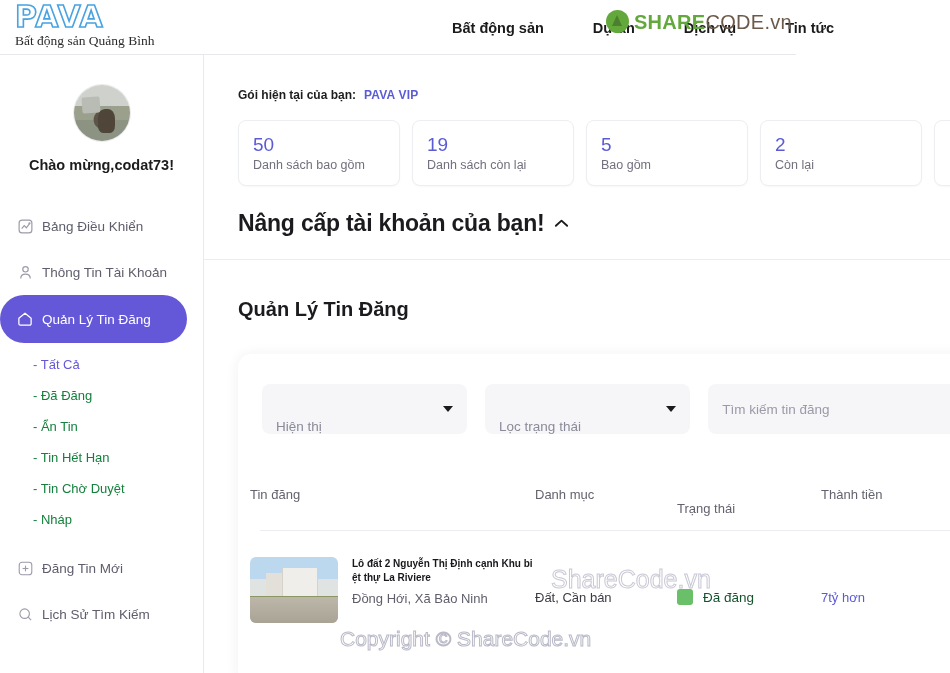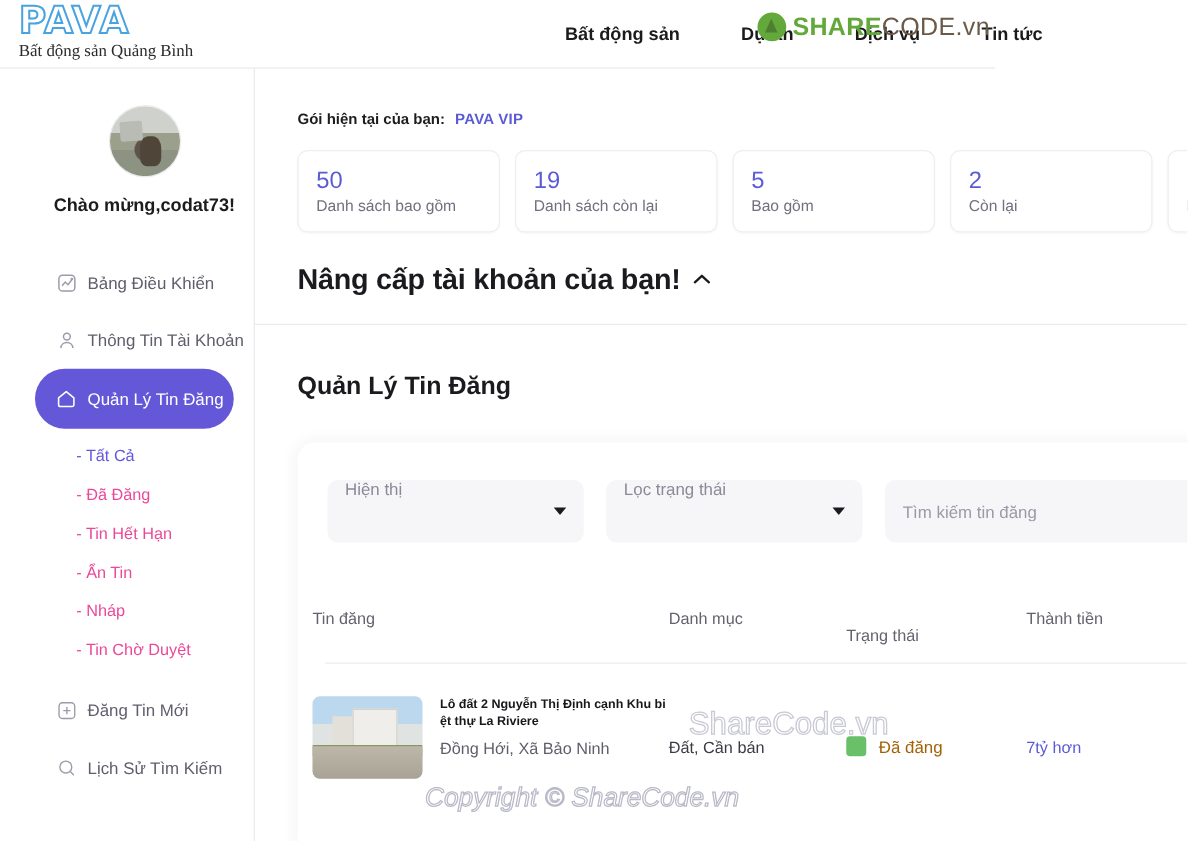--- a/index.html
+++ b/index.html
@@ -49,21 +49,21 @@
     border-left: 5.5px solid transparent; border-right: 5.5px solid transparent;
     border-bottom: 11px solid #4c7f2e;
   }
   .sc-text { font-size: 20px; font-weight: bold; letter-spacing: .3px; line-height: 1; }
   .sc-share { color: #63a83b; }
   .sc-code { color: #6b5a49; font-weight: normal; }
 
   
   .sidebar {
     position: absolute; left: 0; top: 55px; width: 204px; height: 618px;
-    background: #ffffff; border-right: 1px solid #e9e9ee; padding-left: 28px;
+    background: #ffffff; border-right: 1px solid #e9e9ee;
   }
   .avatar-wrap { margin-top: 30px; display: flex; justify-content: center; }
   .avatar {
     width: 56px; height: 56px; border-radius: 50%;
     background:
       radial-gradient(circle at 52% 62%, #5d5348 0 9px, transparent 10px),
       linear-gradient(#cfd2cc 0 38%, #9aa08c 38% 62%, #8d9382 62% 100%);
     box-shadow: 0 0 0 1px #ebebee;
     overflow: hidden; position: relative;
   }
@@ -90,21 +90,21 @@
   }
   .menu-item .mi-label { font-size: 13.5px; color: #5e5e6d; }
   .menu-item.active {
     background: #6558d8; margin-right: 16px;
     border-radius: 26px; height: 48px;
   }
   .menu-item.active .mi-ico { color: #ffffff; }
   .menu-item.active .mi-label { color: #ffffff; font-weight: normal; }
   .submenu { margin-top: 6px; }
   .sub-item {
-    font-size: 13px; color: #ec4899; padding: 8px 0 8px 33px; cursor: pointer;
+    font-size: 13px; color: #15803d; padding: 8px 0 8px 33px; cursor: pointer;
   }
   .sub-item.sel { color: #6558d8; }
   .menu-lower { margin-top: 10px; }
   .menu-lower .menu-item { height: 46px; }
 
   
   .main {
     position: absolute; left: 204px; top: 55px;
     width: 746px; height: 618px; background: #ffffff; overflow: hidden;
   }
@@ -134,21 +134,21 @@
 
   .card {
     margin: 33px 0 0 34px; width: 760px; min-height: 330px;
     background: #ffffff; border-radius: 14px;
     box-shadow: 0 1px 14px rgba(40,40,80,.07);
     padding: 30px 0 0 0;
   }
   .filters { display: flex; gap: 18px; padding-left: 24px; }
   .select {
     width: 212px; height: 50px; background: #f6f6f8; border-radius: 8px;
-    display: flex; align-items: flex-start; padding: 0 14px;
+    display: flex; align-items: flex-end; padding: 0 14px;
     font-size: 13.5px; color: #8a8a99; cursor: pointer; position: relative;
   }
   .select .sel-caret {
     position: absolute; right: 14px; top: 50%; transform: translateY(-50%);
     width: 0; height: 0;
     border-left: 5px solid transparent; border-right: 5px solid transparent;
     border-top: 6px solid #1b1b1f;
   }
   .search {
     width: 300px; height: 50px; background: #f6f6f8; border-radius: 8px;
@@ -203,33 +203,33 @@
   .row-sub { font-size: 13px; color: #5f5f6c; margin-top: 7px; }
   .row-cat {
     width: 142px; flex: 0 0 142px; font-size: 13px; color: #3b3b44;
     align-self: center; margin-top: 14px;
   }
   .row-status {
     width: 144px; flex: 0 0 144px; display: flex; align-items: center; gap: 10px;
     margin-top: 14px;
   }
   .status-dot { width: 16px; height: 16px; border-radius: 3px; background: #6abf69; flex: 0 0 16px; }
-  .status-txt { font-size: 13.5px; color: #a16207; }
+  .status-txt { font-size: 13.5px; color: #14532d; }
   .row-price {
     width: 140px; flex: 0 0 140px; font-size: 13px; color: #5b5bd6; margin-top: 14px;
   }
 
   
   .wm {
     position: absolute; pointer-events: none; white-space: nowrap;
     color: transparent; -webkit-text-stroke: 1px #c9c9d6;
     font-family: "Liberation Sans", sans-serif;
   }
   .wm-row { left: 551px; top: 565px; font-size: 25px; -webkit-text-stroke: 1px #c9c9d6; }
-  .wm-copy { left: 340px; top: 627px; font-size: 21px; font-style: italic; -webkit-text-stroke: 1px #b9b9c8; }
+  .wm-copy { left: 340px; top: 627px; font-size: 21px; -webkit-text-stroke: 1px #b9b9c8; }
 </style>
 </head>
 <body>
 
 <div id="root">
 
   <div class="topbar">
     <div class="brand">
       <div class="brand-logo">PAVA</div>
       <div class="brand-sub">Bất động sản Quảng Bình</div>
@@ -282,24 +282,24 @@
           <svg width="18" height="18" viewBox="0 0 20 20" fill="none" stroke="currentColor" stroke-width="1.4" stroke-linejoin="round">
             <path d="M3.2 9.2 10 3.6l6.8 5.6v6.1a1.6 1.6 0 0 1-1.6 1.6H4.8a1.6 1.6 0 0 1-1.6-1.6z"></path>
           </svg>
         </span>
         <span class="mi-label">Quản Lý Tin Đăng</span>
       </div>
 
       <div class="submenu">
         <div class="sub-item sel">- Tất Cả</div>
         <div class="sub-item">- Đã Đăng</div>
+        <div class="sub-item">- Ẩn Tin</div>
         <div class="sub-item">- Tin Hết Hạn</div>
-        <div class="sub-item">- Ẩn Tin</div>
+        <div class="sub-item">- Tin Chờ Duyệt</div>
         <div class="sub-item">- Nháp</div>
-        <div class="sub-item">- Tin Chờ Duyệt</div>
       </div>
 
       <div class="menu-lower">
         <div class="menu-item">
           <span class="mi-ico">
             <svg width="17" height="17" viewBox="0 0 20 20" fill="none" stroke="currentColor" stroke-width="1.3">
               <rect x="2.6" y="2.6" width="14.8" height="14.8" rx="3.4"></rect>
               <line x1="10" y1="6.6" x2="10" y2="13.4"></line>
               <line x1="6.6" y1="10" x2="13.4" y2="10"></line>
             </svg>

